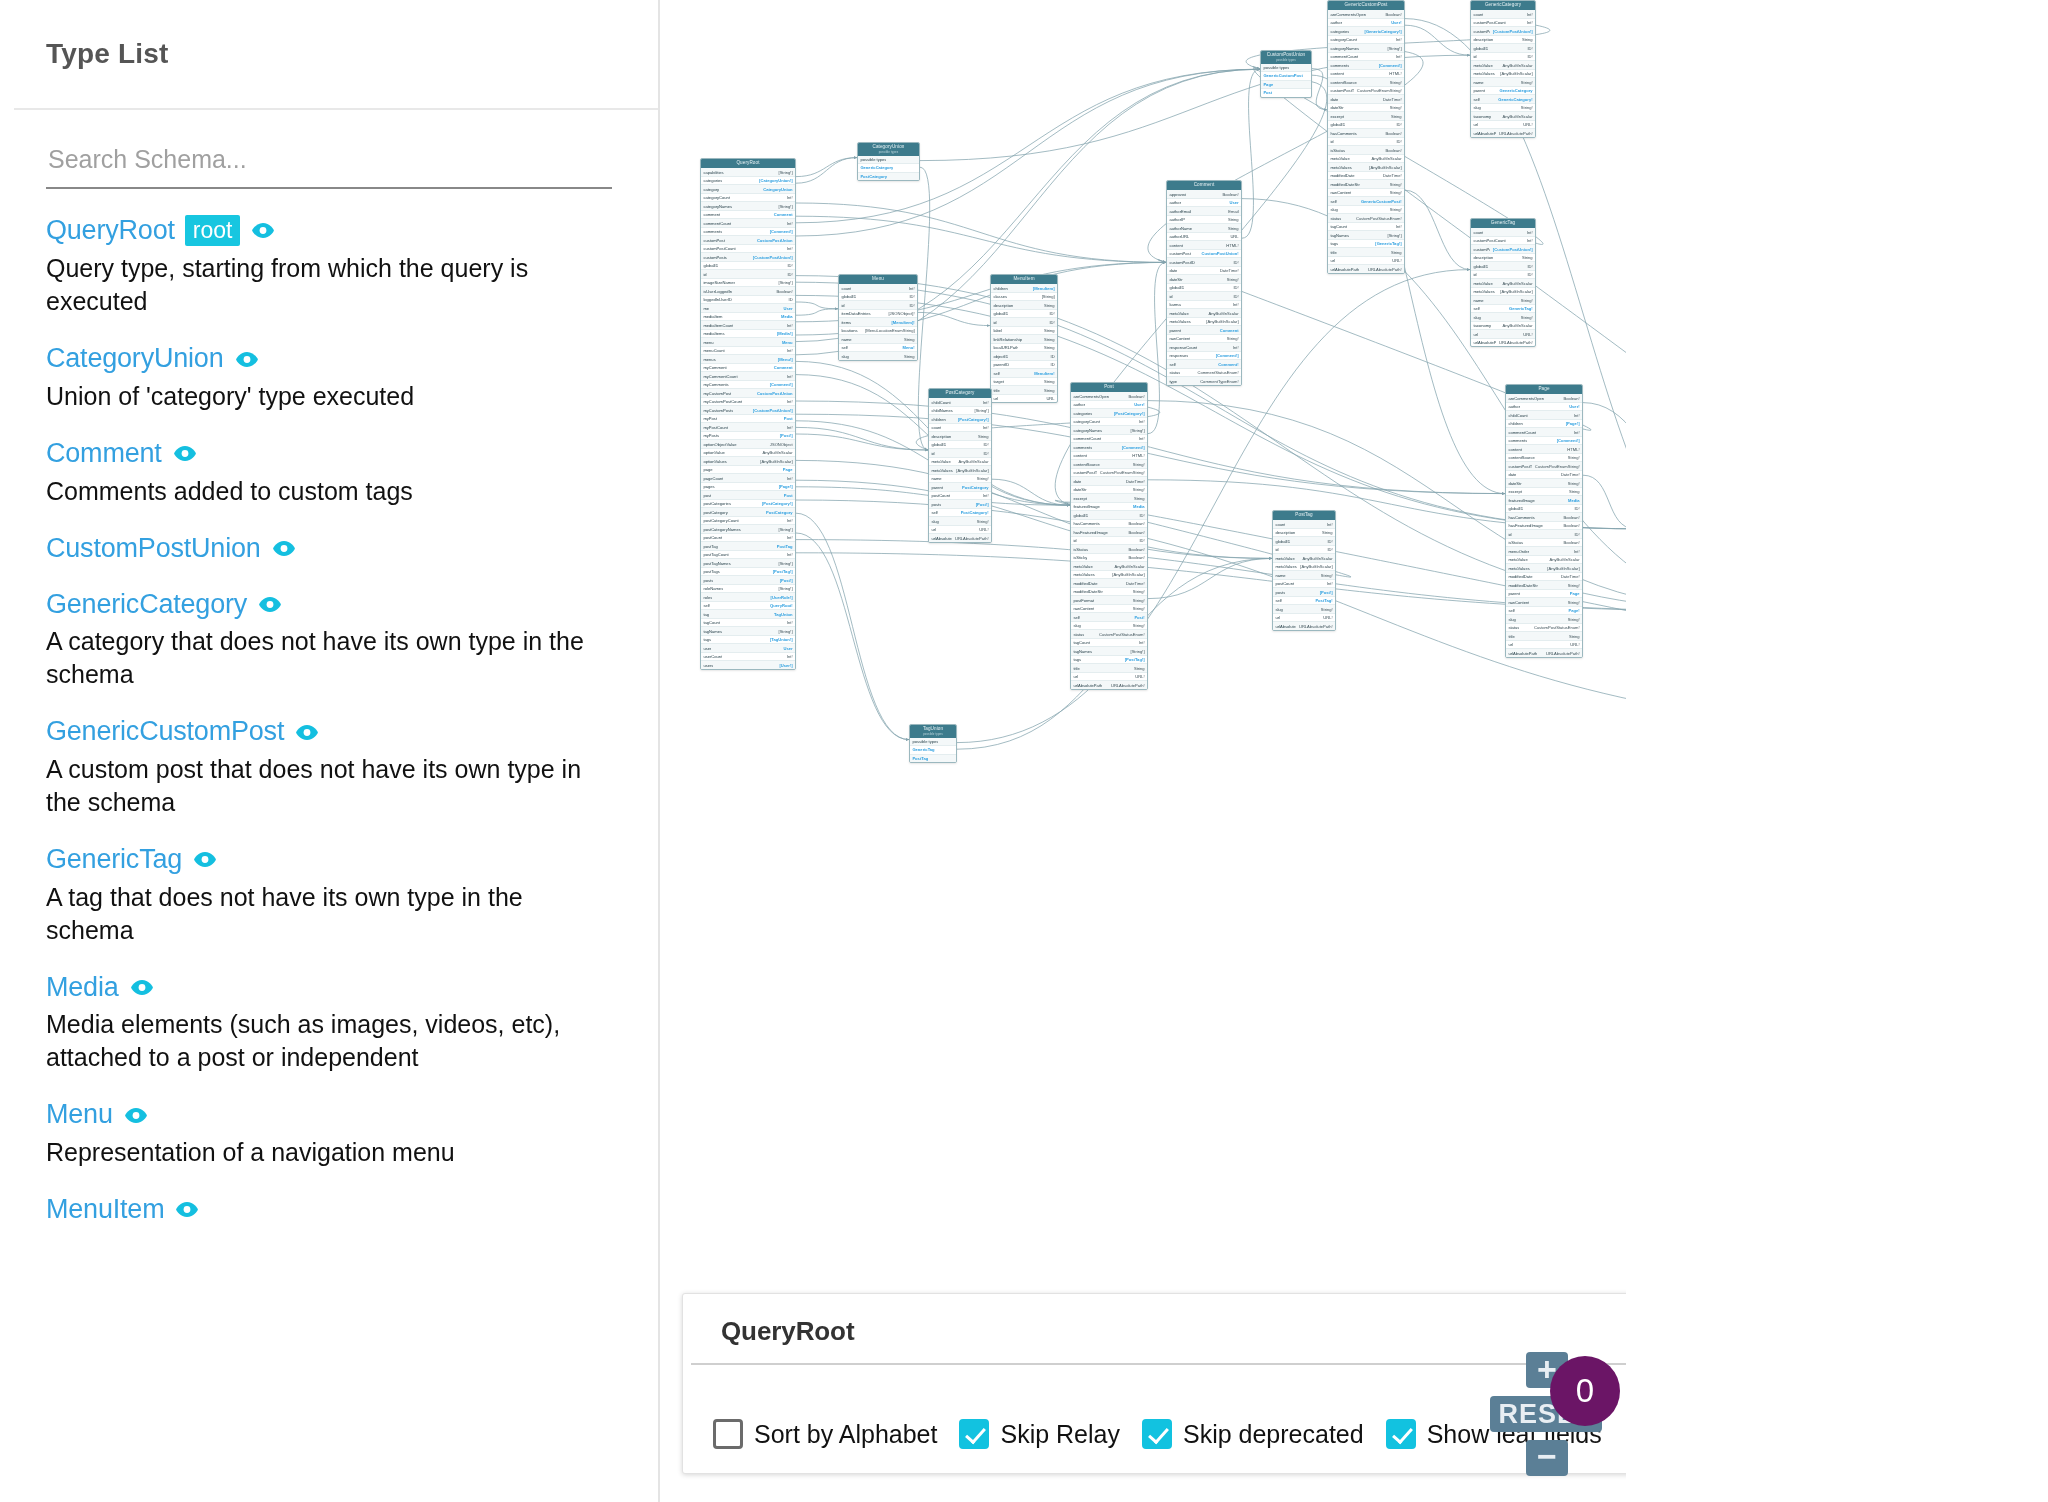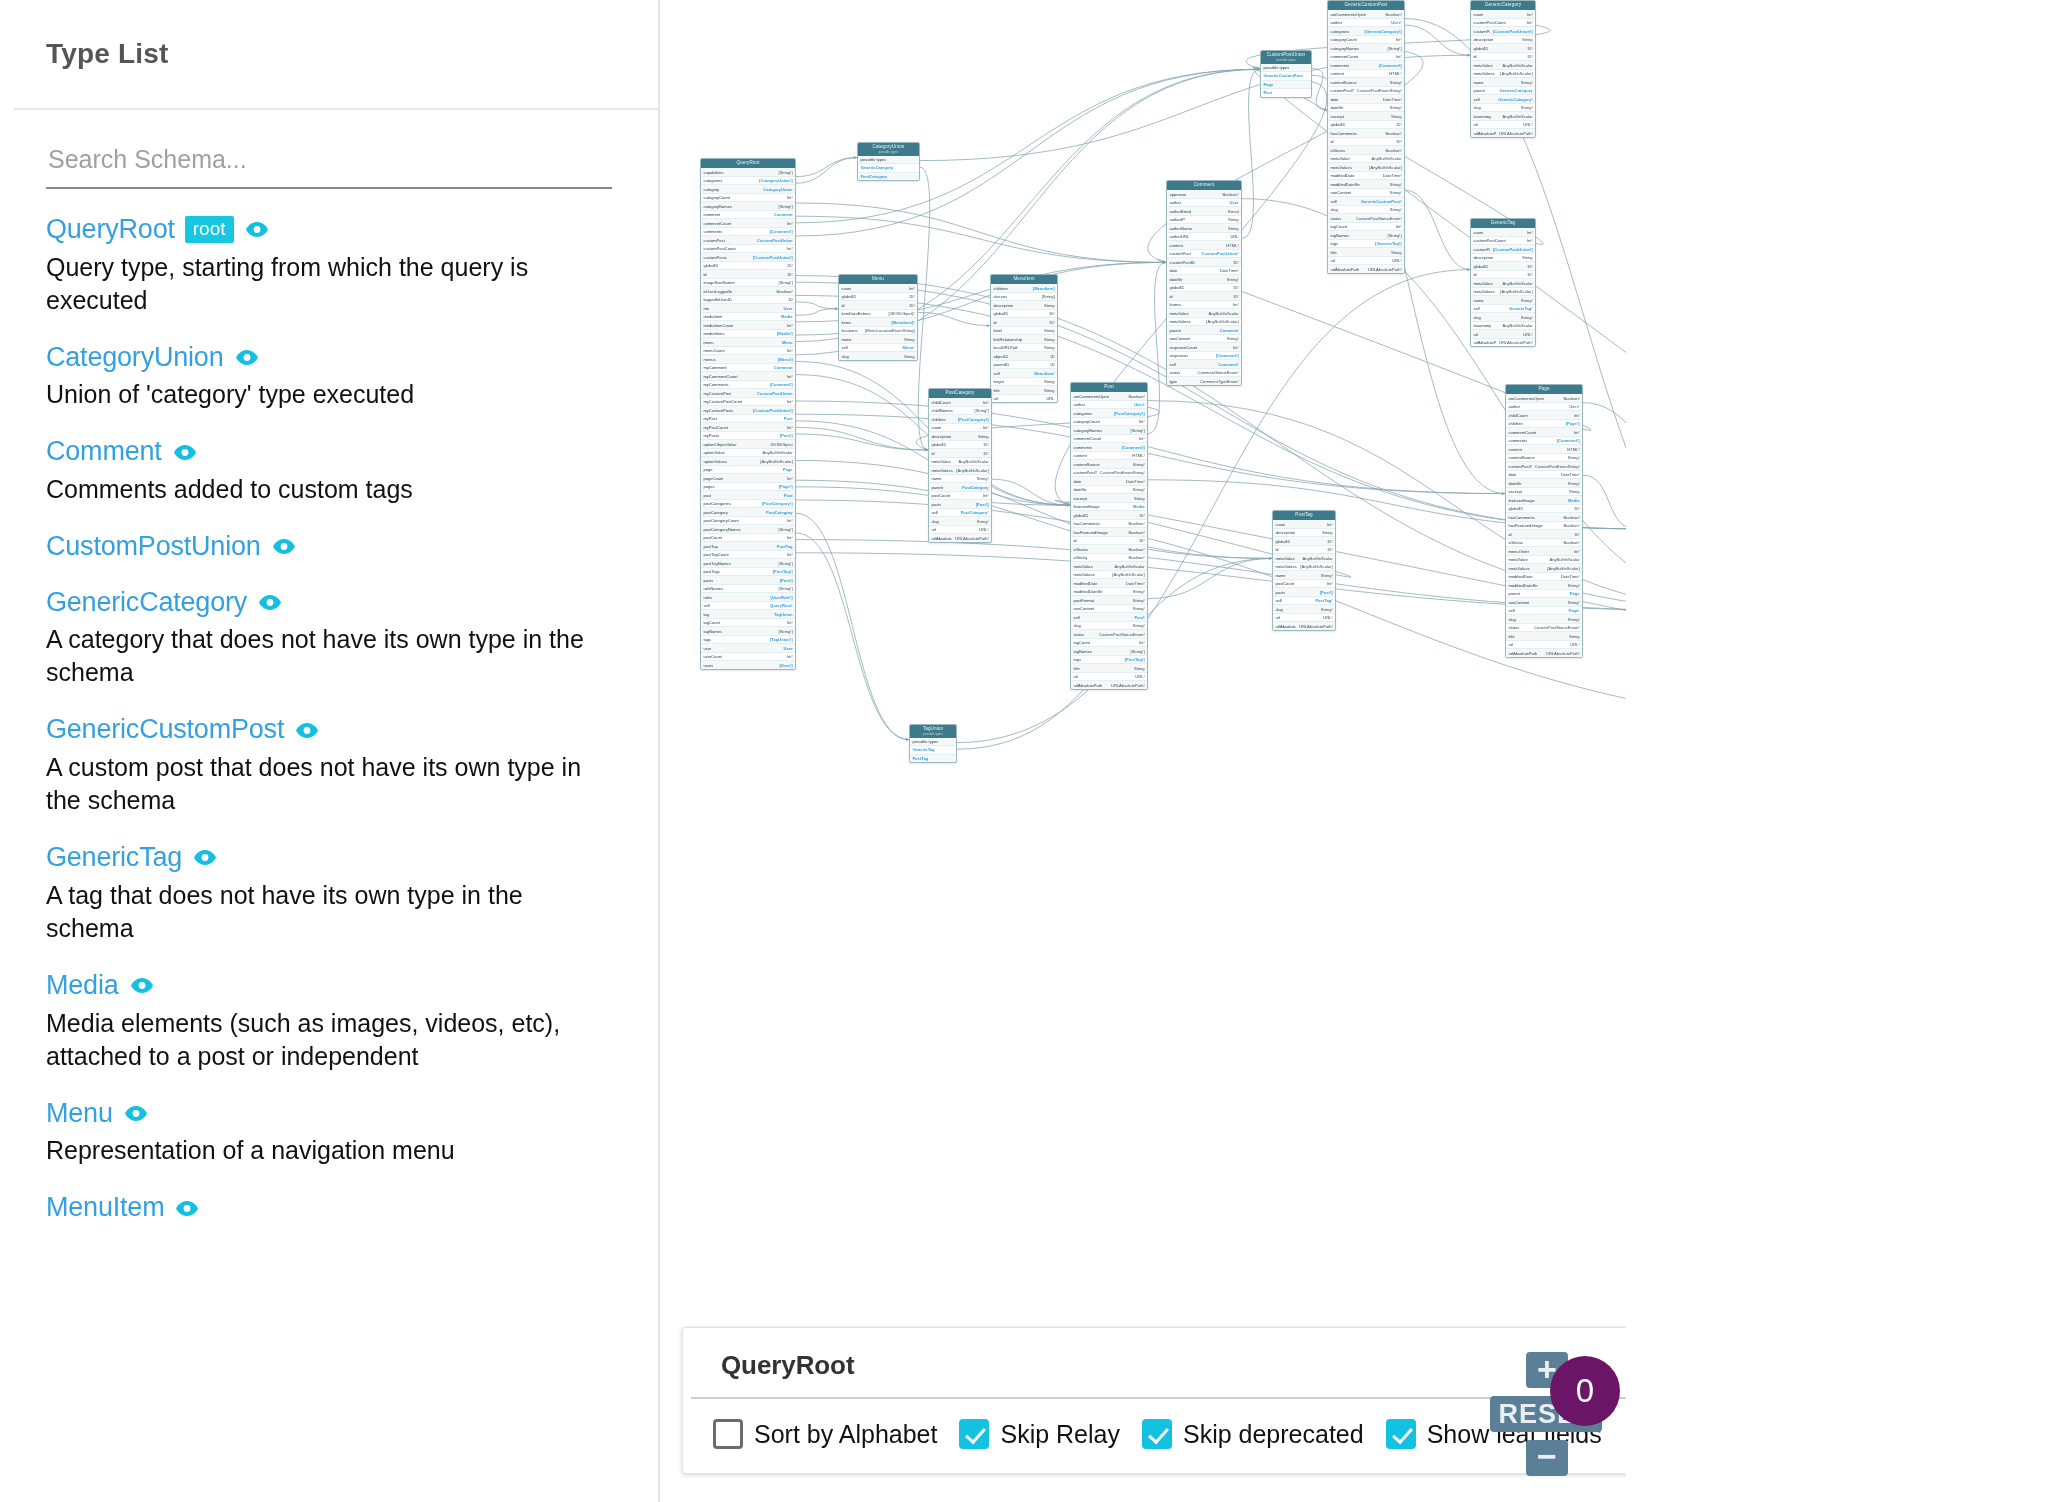--- a/index.html
+++ b/index.html
@@ -71,21 +71,21 @@
   }
   .type-name {
     font-size: 27px;
     color: #33a0e0;
     cursor: pointer;
     letter-spacing: -0.2px;
   }
   .root-badge {
     background: #17c6e0;
     color: #ffffff;
-    font-size: 19px;
+    font-size: 23px;
     padding: 2px 8px 3px 8px;
     line-height: 1.15;
     border-radius: 2px;
     font-weight: normal;
   }
   .eye-icon {
     width: 26px; height: 18px;
     display: inline-flex;
     align-items: center;
     justify-content: center;
@@ -199,20 +199,21 @@
     border-left: 11px solid transparent;
     border-right: 11px solid transparent;
     border-top: 13px solid #6b6b6b;
     cursor: pointer;
   }
   #panel-row2 {
     display: flex;
     align-items: center;
     padding: 20px 30px 24px 30px;
     gap: 0;
+    margin-top: 34px;
   }
   .cbox-group {
     display: flex;
     align-items: center;
     margin-right: 22px;
     cursor: pointer;
   }
   .cbox {
     width: 30px; height: 30px;
     border: 3px solid #6b6b6b;

